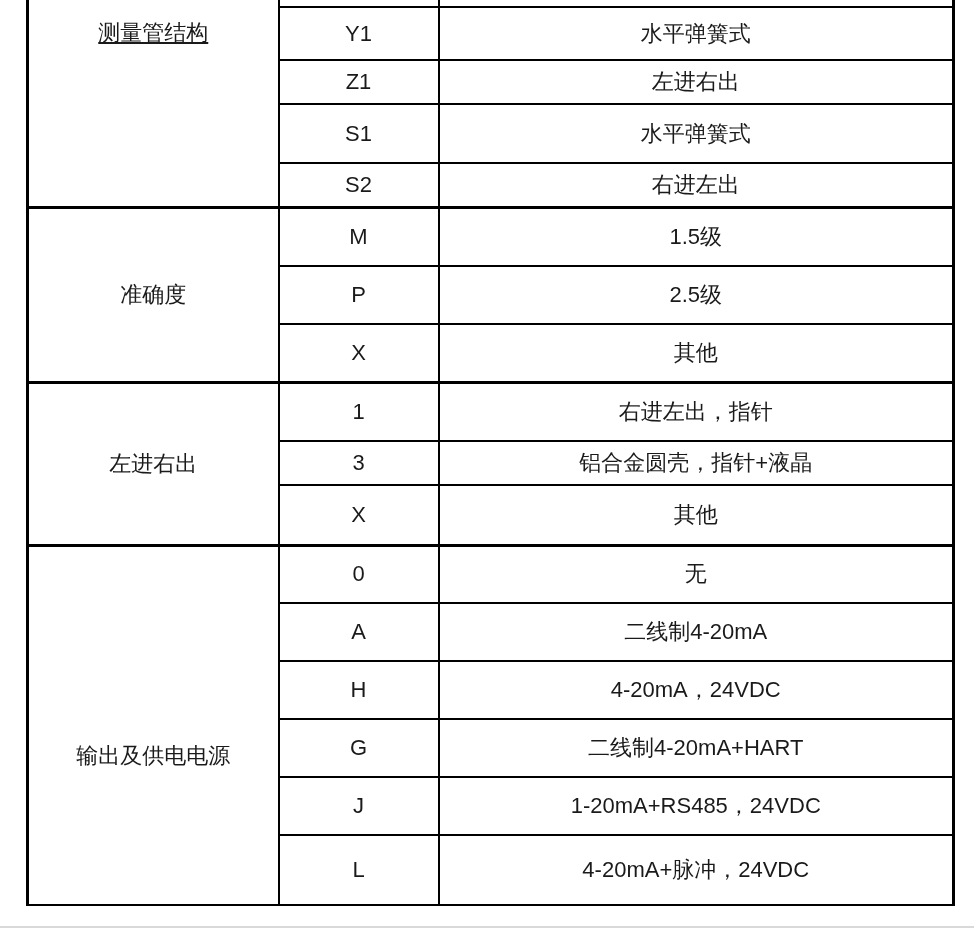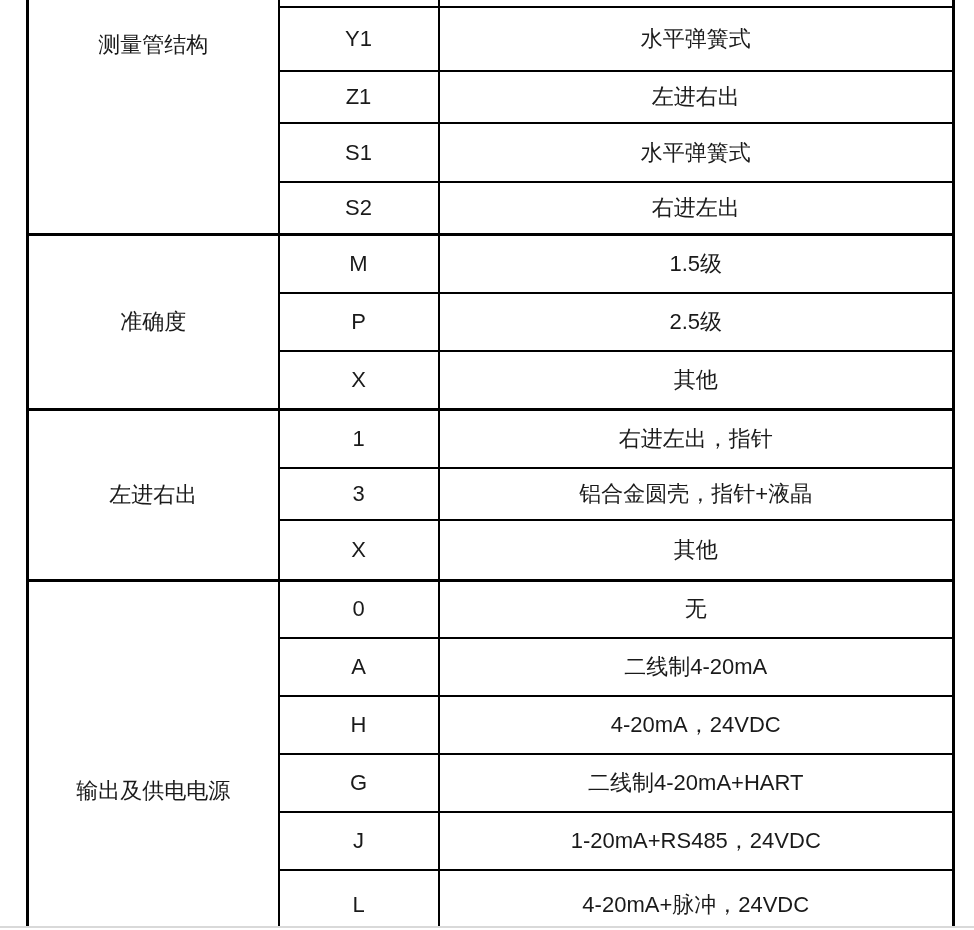--- a/index.html
+++ b/index.html
@@ -31,26 +31,26 @@
     font-size: 22px;
     line-height: 26px;
     overflow: hidden;
   }
   
   tr.r-cut td { border-top: none; }
   
   tr.sec-start td { border-top: 3px solid #000; }
   
   td.cat { }
-  td.cat-top { vertical-align: top; padding-top: 32px; }   
+  td.cat-top { vertical-align: top; padding-top: 20px; text-decoration: underline; }   
   td.cat-low { vertical-align: top; padding-top: 196px; }  
   
   tr.h7  { height: 7px;  }
-  tr.h55 { height: 64px; }
-  tr.h56 { height: 52px; }
+  tr.h55 { height: 53px; }
+  tr.h56 { height: 44px; }
   tr.h58 { height: 58px; }
   tr.h59 { height: 59px; }
   tr.h60 { height: 60px; }
   tr.h70 { height: 70px; } 
   
   .bottom-edge-line {
     position: absolute;
     left: 0;
     top: 926px;
     width: 974px;

